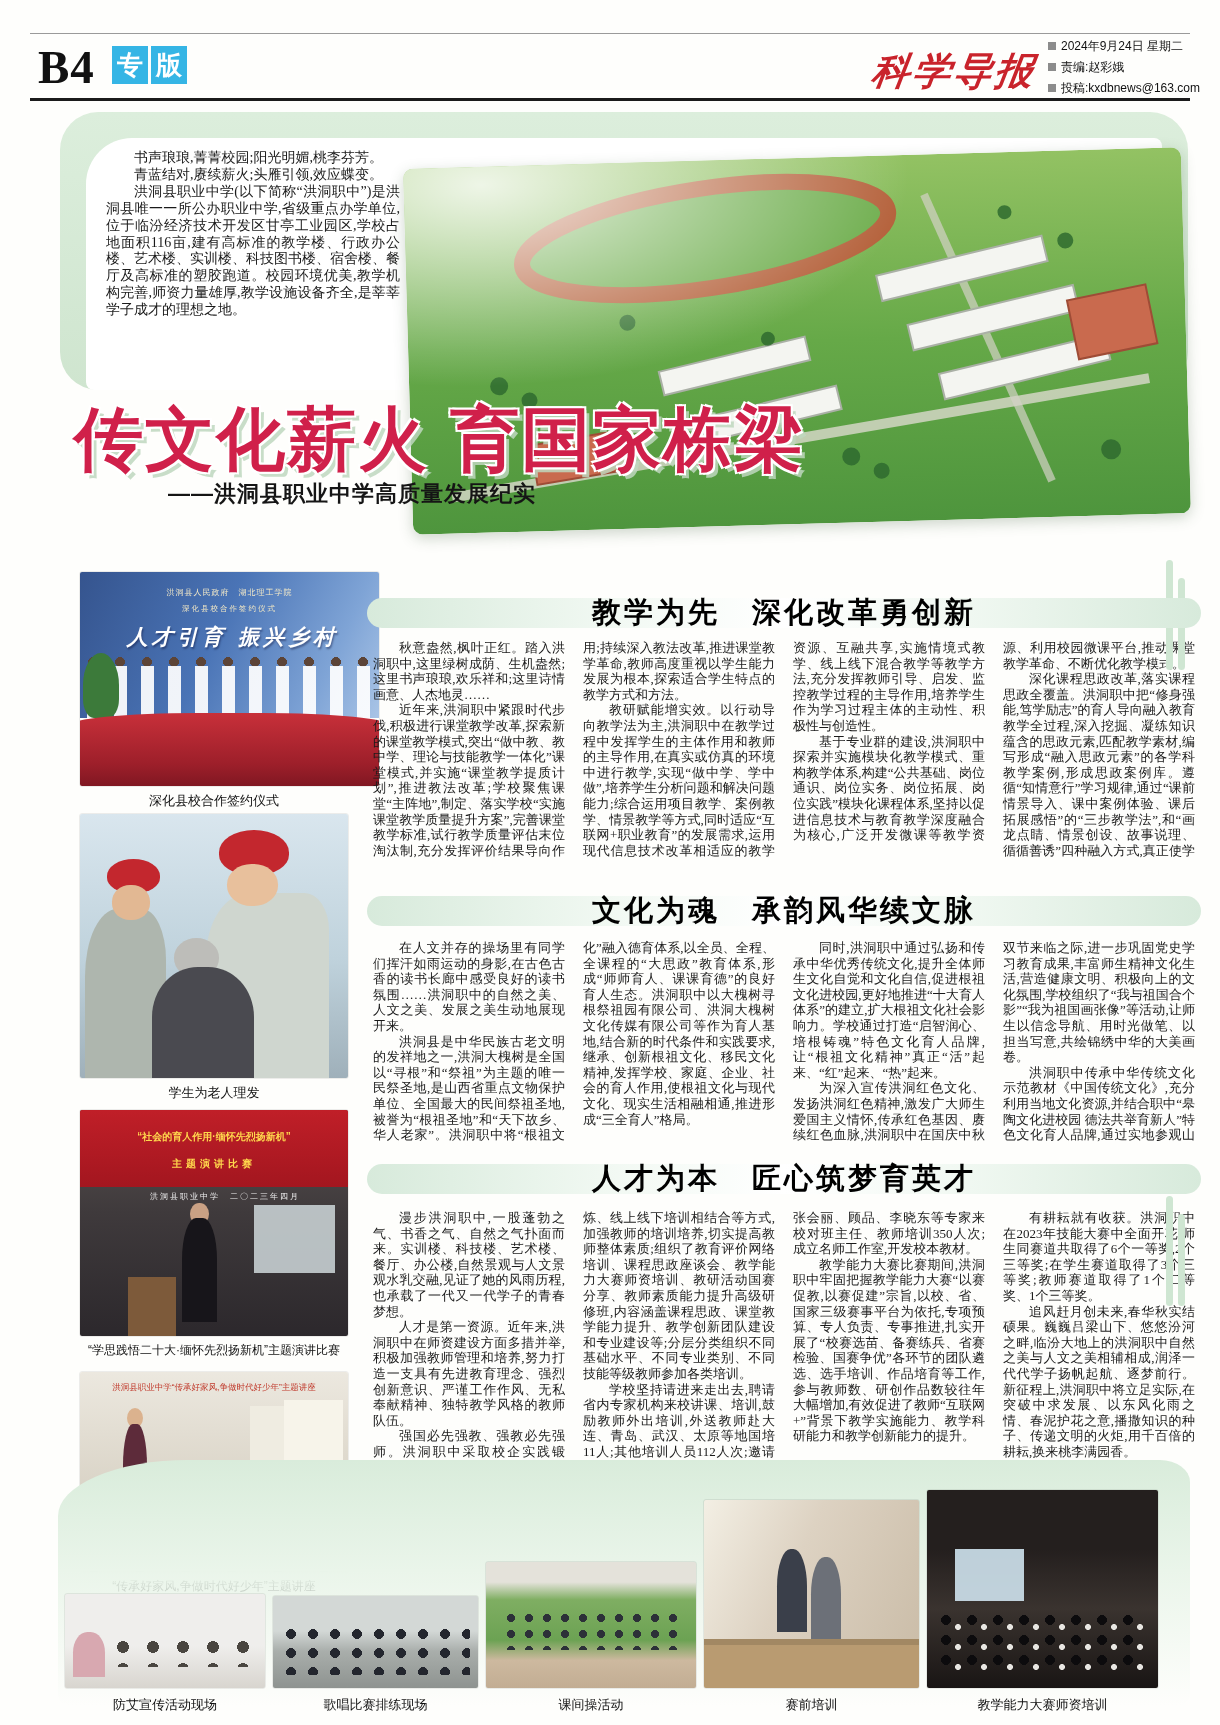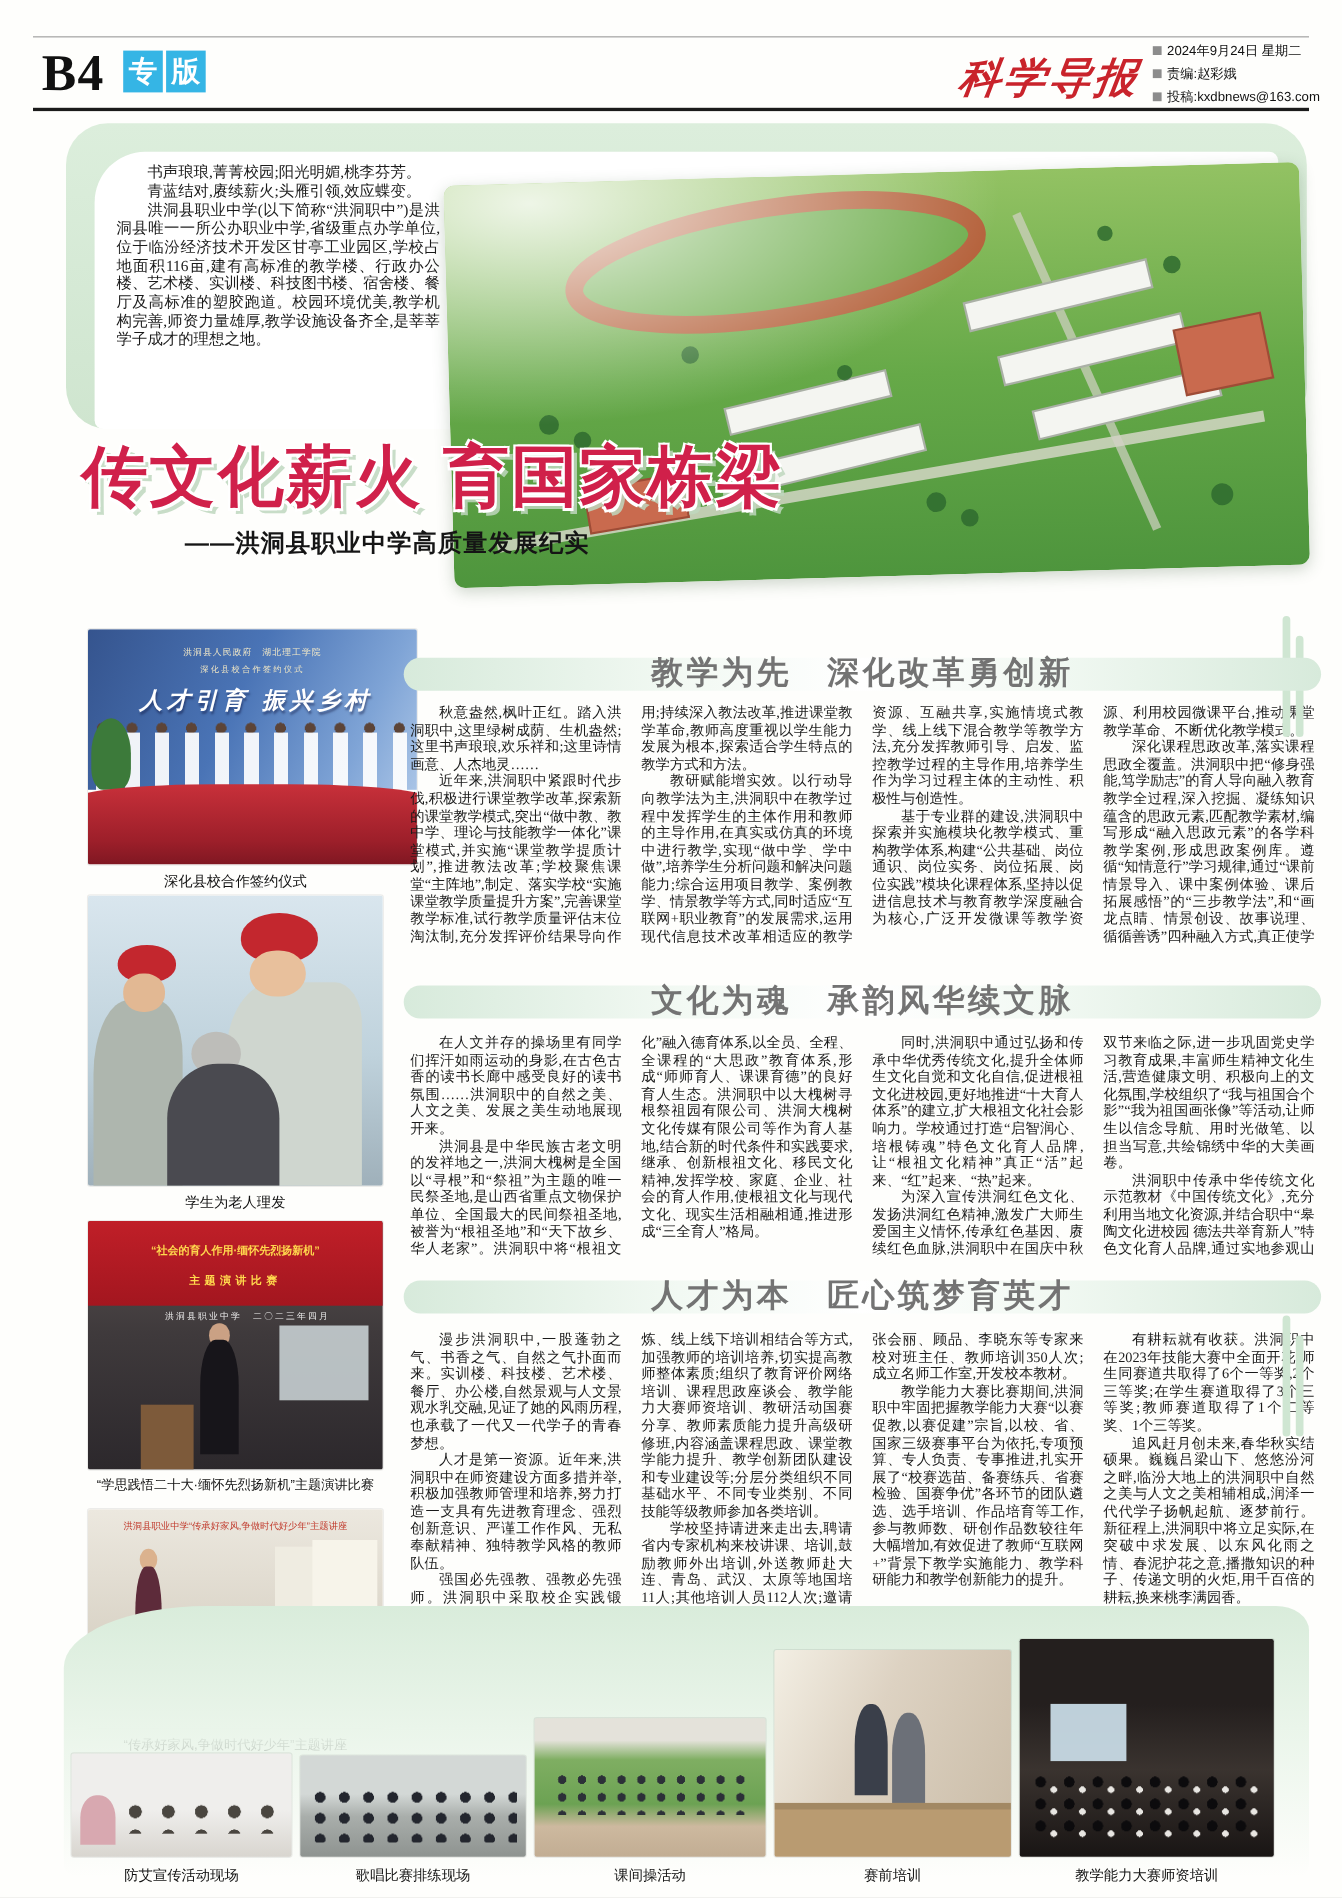--- a/index.html
+++ b/index.html
@@ -25,21 +25,21 @@
         border-radius:38px;background:linear-gradient(180deg,#dcEEdc,#cfe5cf);}
   .white-card{position:absolute;left:86px;top:138px;width:1076px;height:252px;
         background:#fff;border-radius:46px 8px 8px 8px;}
   .intro{position:absolute;left:106px;top:150px;width:294px;font-size:14px;
         line-height:16.9px;text-align:justify;}
   .intro p{margin:0;text-indent:2em;}
   .campus{position:absolute;left:408px;top:158px;width:778px;height:366px;
         transform:rotate(-1.6deg);border-radius:10px;overflow:hidden;
         box-shadow:0 4px 14px rgba(60,90,60,.25);z-index:2;}
   .headline{position:absolute;left:74px;top:394px;width:1120px;z-index:3;
-        font-family:"Liberation Sans",sans-serif;font-weight:bold;font-size:60px;
+        font-family:"Liberation Sans",sans-serif;font-weight:bold;font-size:69px;
         letter-spacing:2px;color:#d0204a;white-space:nowrap;
         text-shadow:-2px -2px 0 #fff,2px -2px 0 #fff,-2px 2px 0 #fff,2px 2px 0 #fff,
                     5px 5px 0 rgba(190,215,190,.85);}
   .subhead{position:absolute;left:168px;top:479px;z-index:3;font-family:"Liberation Sans",sans-serif;
         font-weight:600;font-size:22px;color:#151515;letter-spacing:1px;}
   
   .ph{position:absolute;overflow:hidden;border-radius:2px;outline:1px solid rgba(0,0,0,.07);}
   .cap{position:absolute;font-family:"Liberation Sans",sans-serif;font-size:13px;color:#111;
         text-align:center;white-space:nowrap;}
   
@@ -84,21 +84,21 @@
   .p4-spkh{position:absolute;left:17.5%;top:18%;width:6%;height:10%;background:#dbb28e;border-radius:50%;}
   .p4-stu{position:absolute;left:0;right:0;bottom:0;height:42%;
         background-image:radial-gradient(circle 7px at 14px 10px,#2d2a33 96%,transparent),
                          radial-gradient(circle 7px at 34px 26px,#40394a 96%,transparent);
         background-size:46px 34px;background-color:#b7af9f;}
   
   .sec-title{position:absolute;left:373px;width:822px;height:44px;z-index:1;}
   .sec-ribbon{position:absolute;left:-6px;right:-6px;top:8px;height:30px;border-radius:15px;
         background:linear-gradient(90deg,#d7eadb 0%,#f2f9f3 30%,#ffffff 50%,#f2f9f3 70%,#d7eadb 100%);}
   .sec-title b{position:relative;display:block;text-align:center;font-family:"Liberation Sans",sans-serif;
-        font-size:29px;letter-spacing:3px;color:#737373;line-height:44px;}
+        font-size:29px;letter-spacing:3px;color:#000000;line-height:44px;}
   .art-text{position:absolute;left:373px;width:822px;column-count:4;column-gap:18px;column-fill:auto;
         font-size:13px;line-height:15.6px;text-align:justify;overflow:hidden;}
   .art-text p{margin:0;text-indent:2em;}
   .edge-strip{position:absolute;width:7px;border-radius:4px;background:#cfe6d2;}
   
   .swoosh{position:absolute;left:58px;top:1460px;width:1132px;height:246px;
         background:linear-gradient(180deg,#d9ecdb 0%,#eaf5ea 45%,rgba(234,245,234,0));
         border-radius:130px 30px 12px 12px/56px 22px 12px 12px;}
   
   .b1{background:linear-gradient(180deg,#efeeec 55%,#d8d5cf);}

